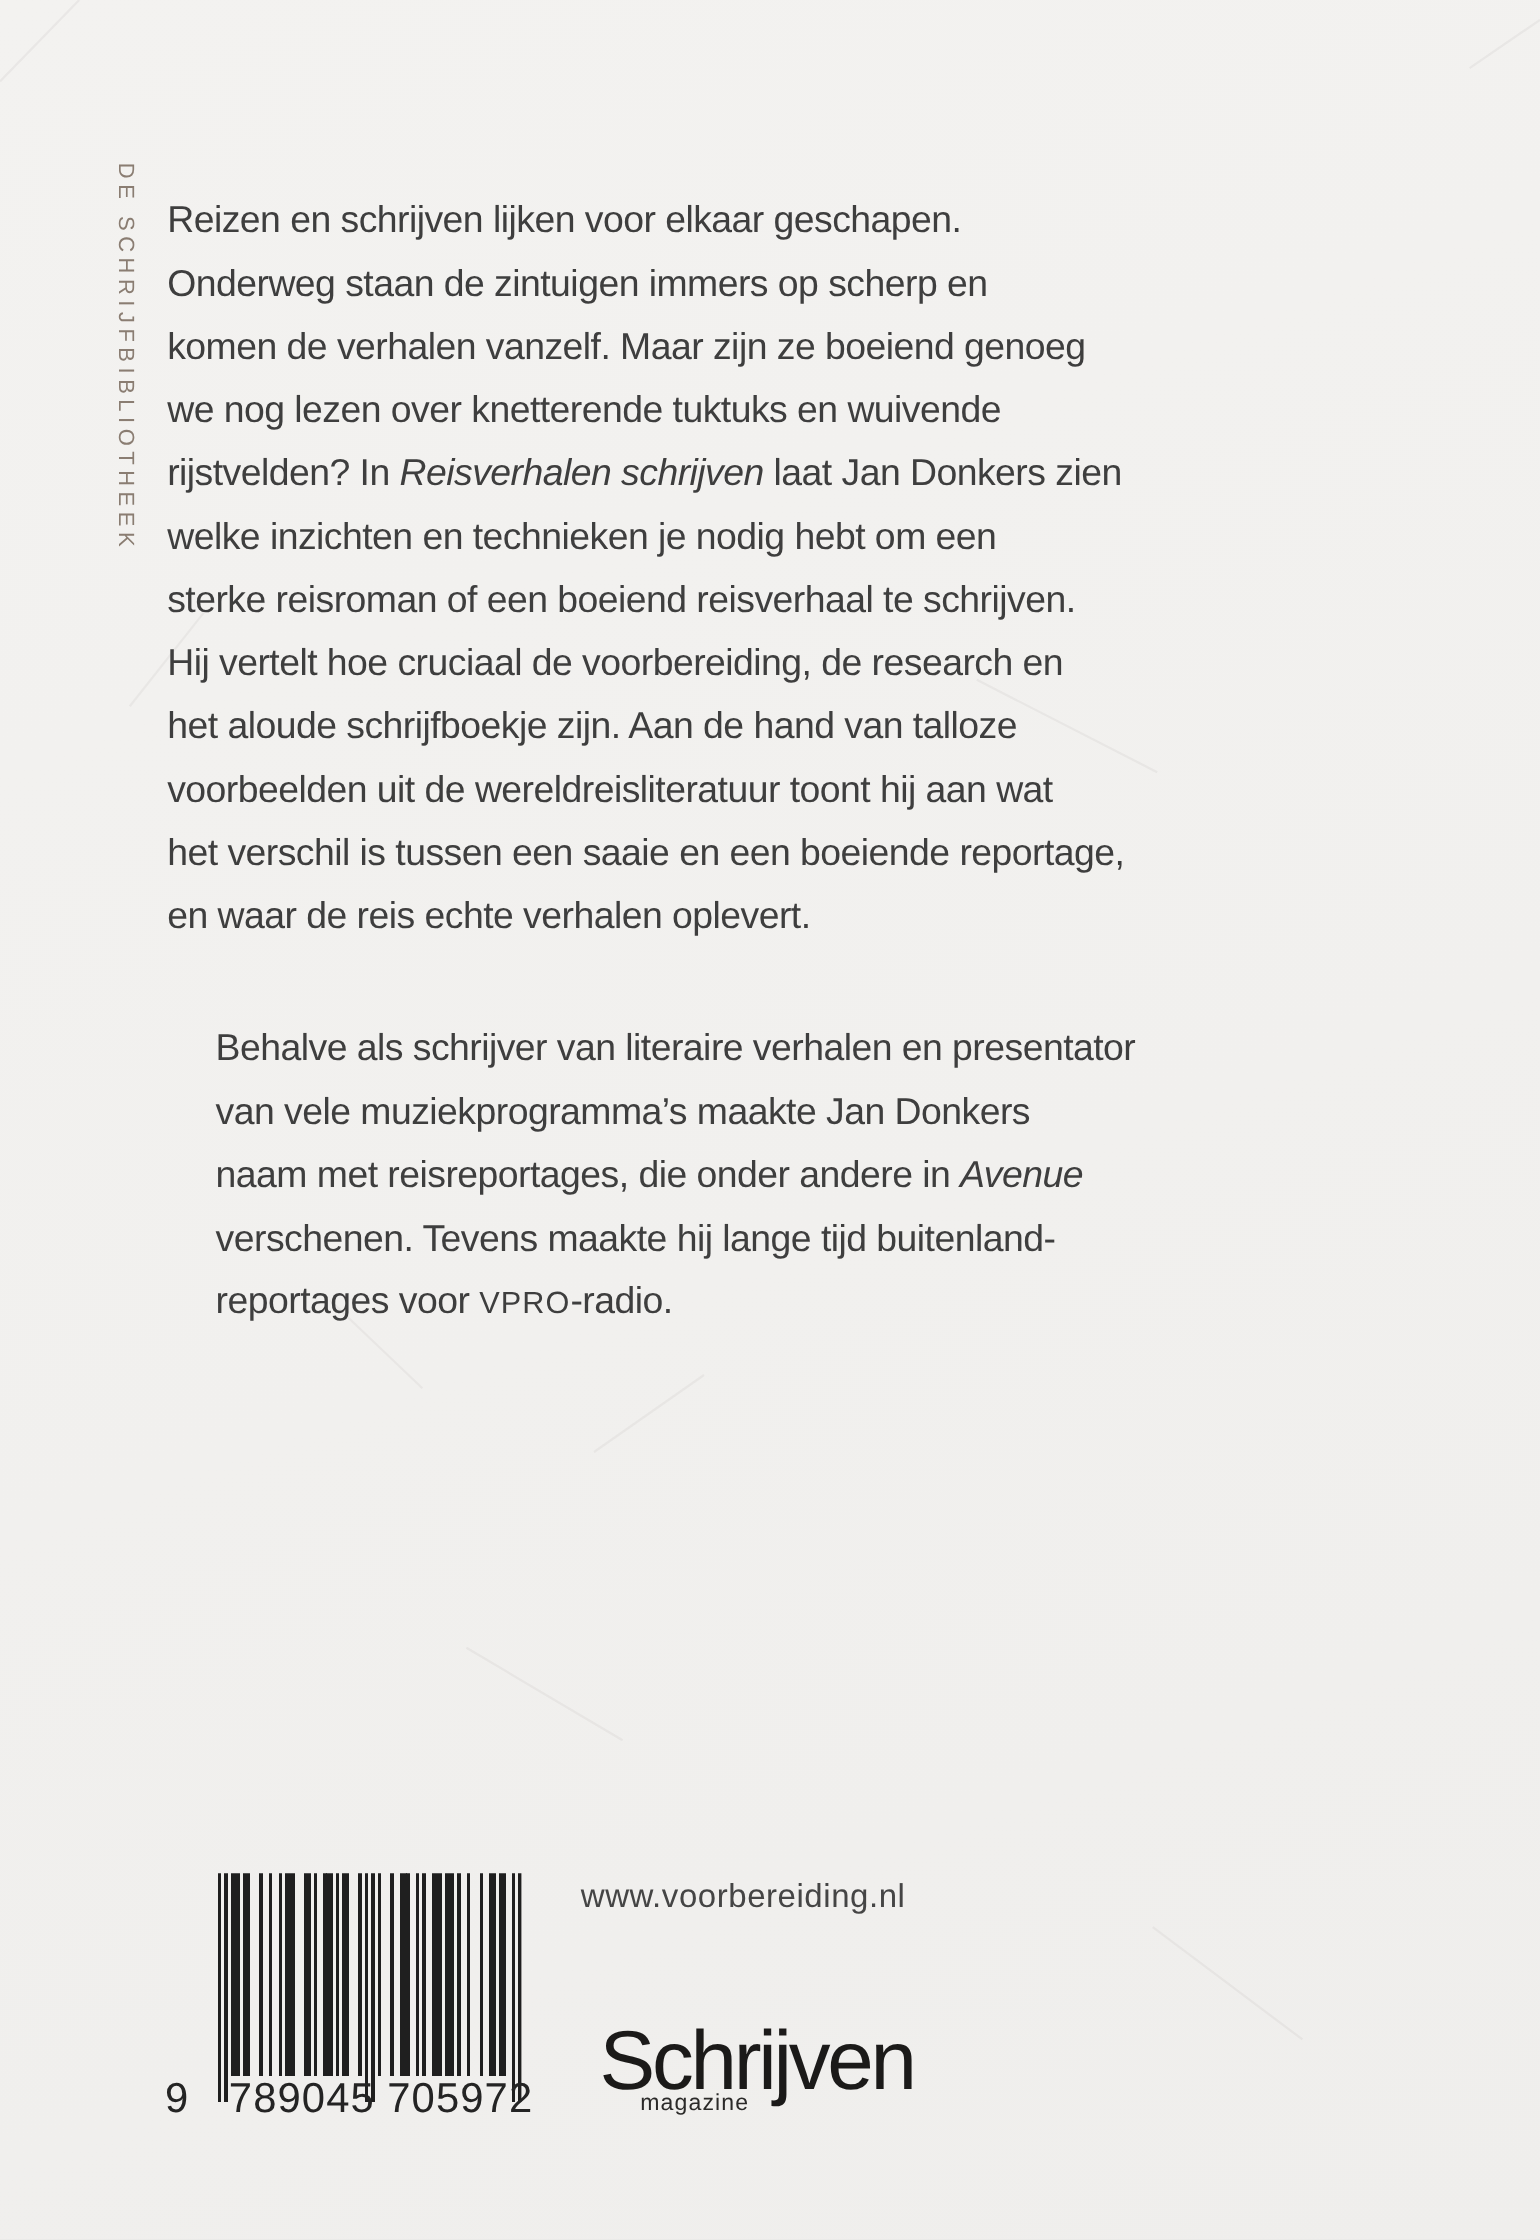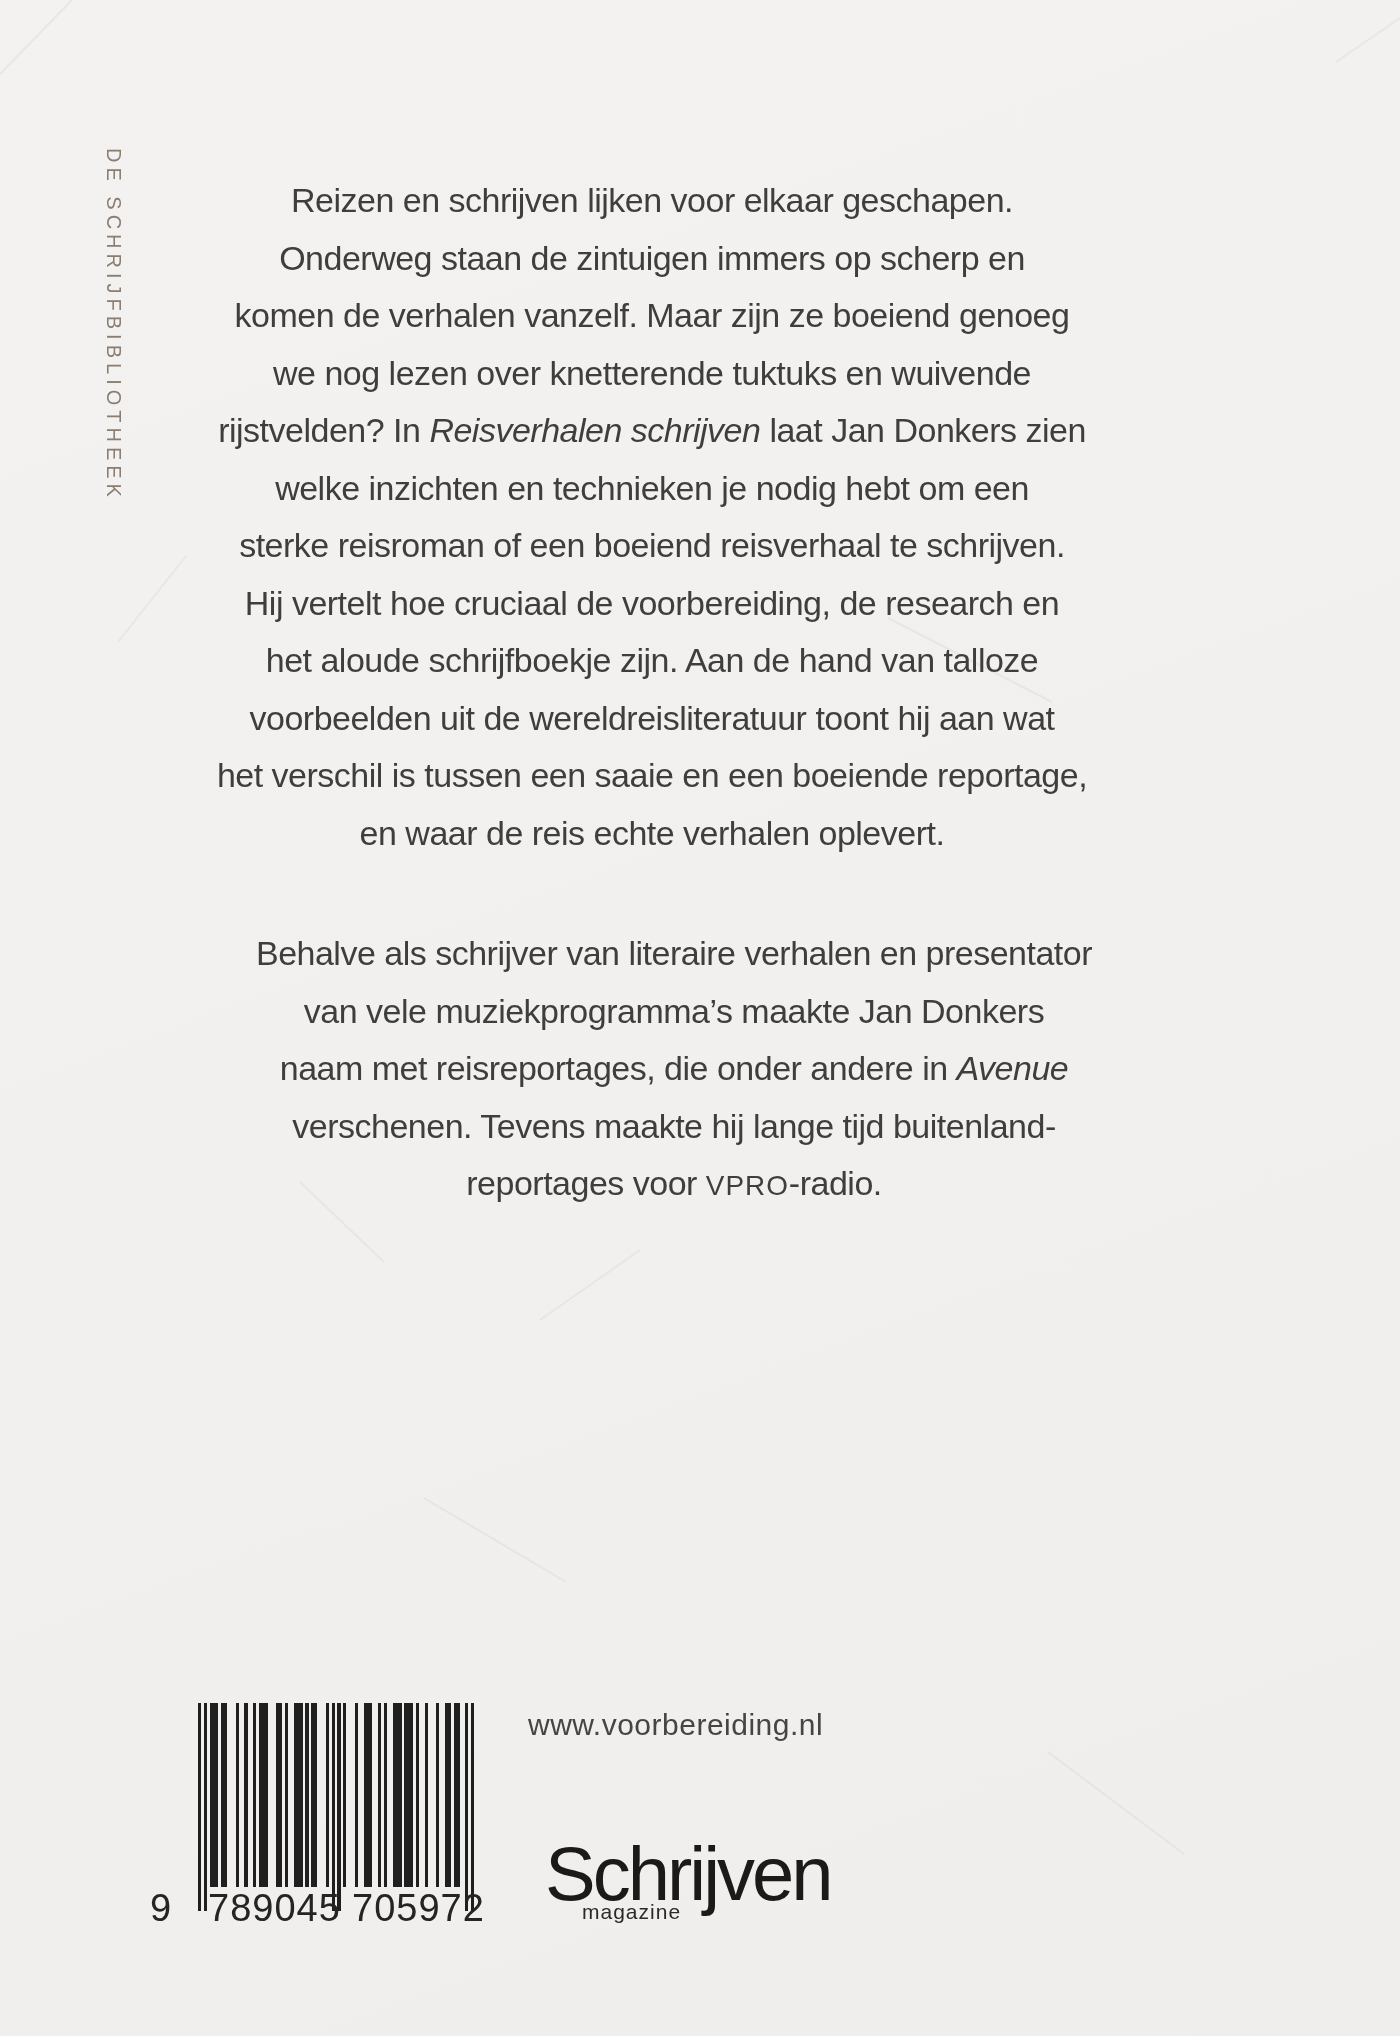--- a/index.html
+++ b/index.html
@@ -22,21 +22,21 @@
     user-select:none;
   }
 
   
   .blurb {
     position:absolute; left:152px; top:172px; width:1000px;
     font-size:34px; line-height:57.5px; letter-spacing:-0.5px;
     color:#3e3e3e;
   }
   .para + .para { margin-top:63px;margin-left:44px; }
-  .line { white-space:nowrap;text-align:center; }
+  .line { white-space:nowrap; }
   .it { font-style:italic; }
   .sc { font-size:0.82em; letter-spacing:1px; }
 
   
   .website {
     position:absolute; left:528px; top:1708px;
     font-size:30px; letter-spacing:0.5px; color:#454545;
   }
 
   .barcode { position:absolute; left:150px; top:1703px; width:340px; height:235px; }

